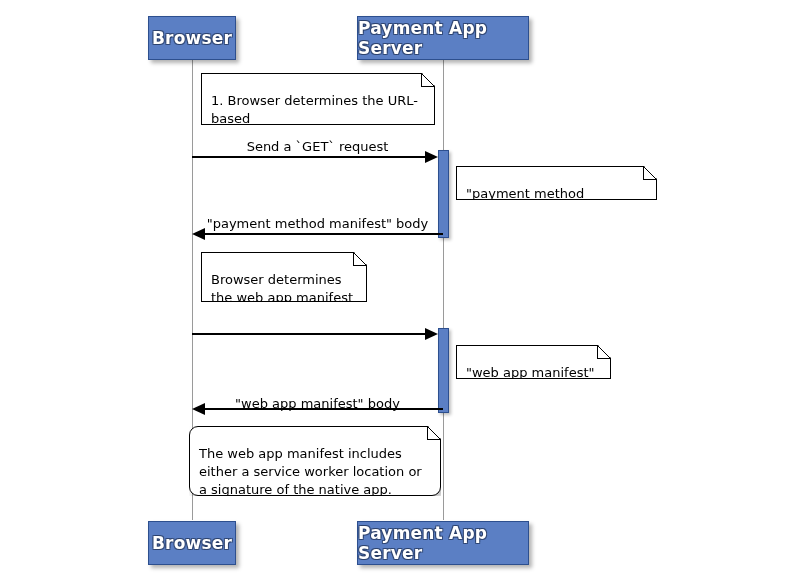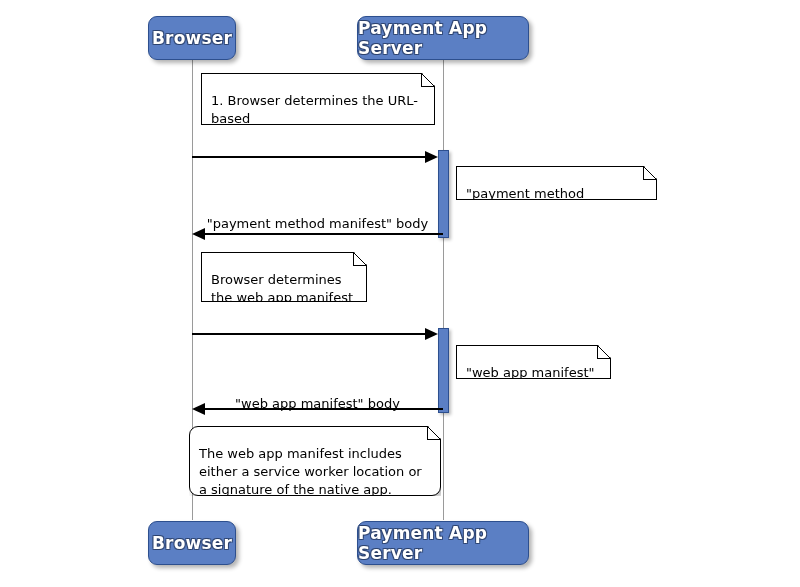--- a/index.html
+++ b/index.html
@@ -24,21 +24,21 @@
     width: 1px;
     background: #9a9a9a;
   }
 
   
   .participant {
     position: absolute;
     box-sizing: border-box;
     background: #5b7fc4;
     border: 1px solid #2d4f8e;
-    border-radius: 9px;
+    border-radius: 0;
     color: #ffffff;
     font-size: 17px;
     font-weight: bold;
     display: flex;
     align-items: center;
     justify-content: center;
     letter-spacing: 0.2px;
     text-shadow:
       -1px -1px 0 rgba(40,60,100,.75),
        1px -1px 0 rgba(40,60,100,.75),
@@ -133,20 +133,21 @@
   </div>
 
   <div class="note" style="left:201px; top:73px; width:234px; height:52px;">
     <span class="fold"></span>
     <div class="note-text">1. Browser determines the URL-based
 payment method identifier</div>
   </div>
 
   <div class="activation" style="left:438px; top:150px; height:88px;"></div>
 
+  <div class="msg-label" style="left:192px; top:139px; width:251px;">Send a `GET` request</div>
   <div class="msg-line" style="left:192px; top:156px; width:239px;"></div>
   <div class="arrow-head right" style="left:425px; top:151px;"></div>
 
   <div class="note" style="left:456px; top:166px; width:201px; height:34px;">
     <span class="fold"></span>
     <div class="note-text">"payment method identifier" URL</div>
   </div>
 
   <div class="msg-label" style="left:192px; top:216px; width:251px;">"payment method manifest" body</div>
   <div class="msg-line" style="left:204px; top:233px; width:239px;"></div>

